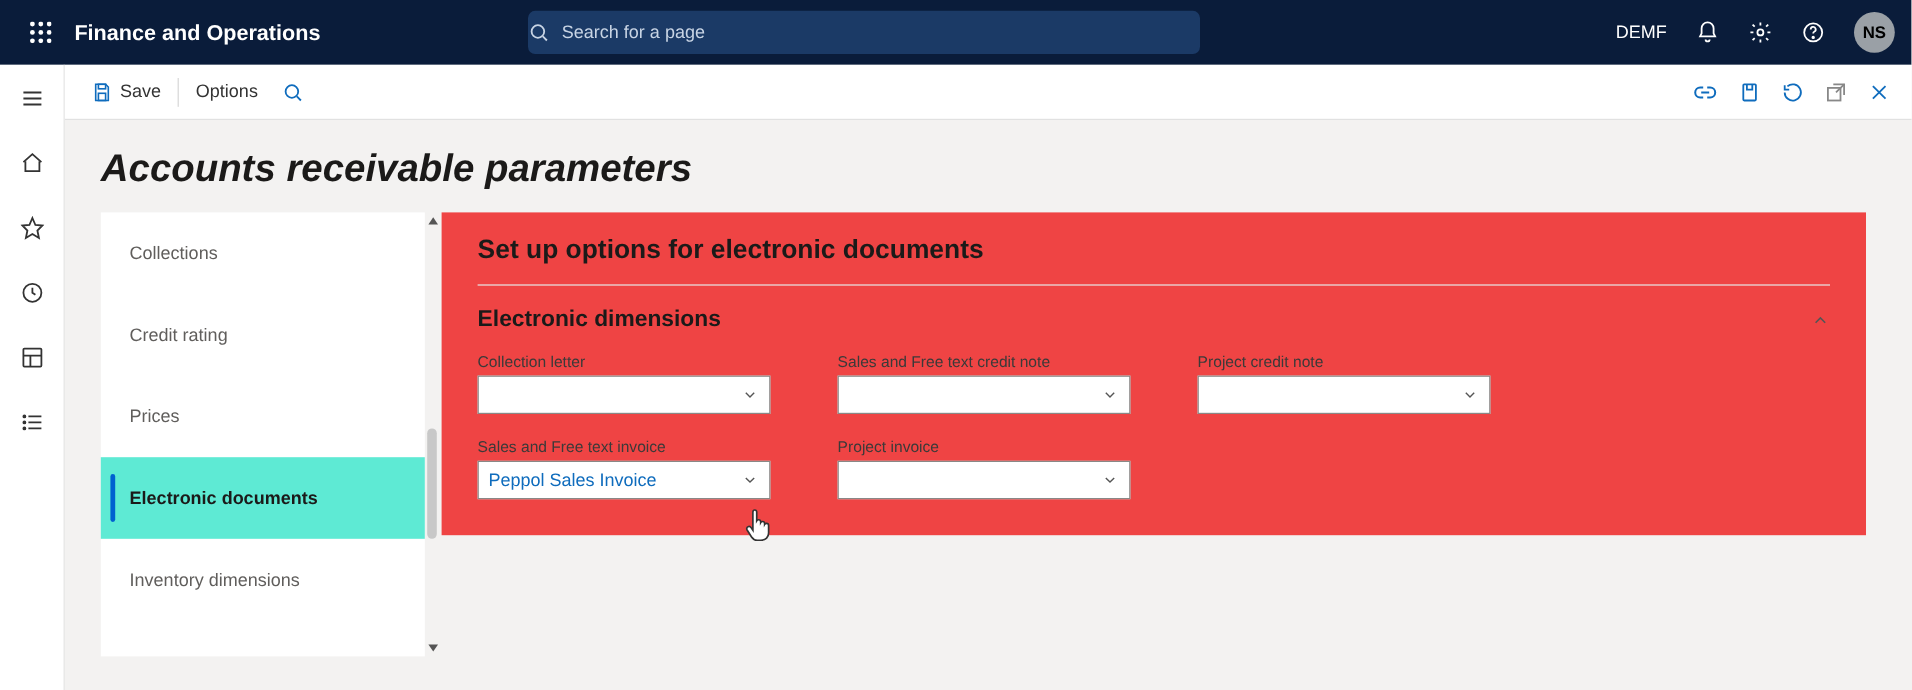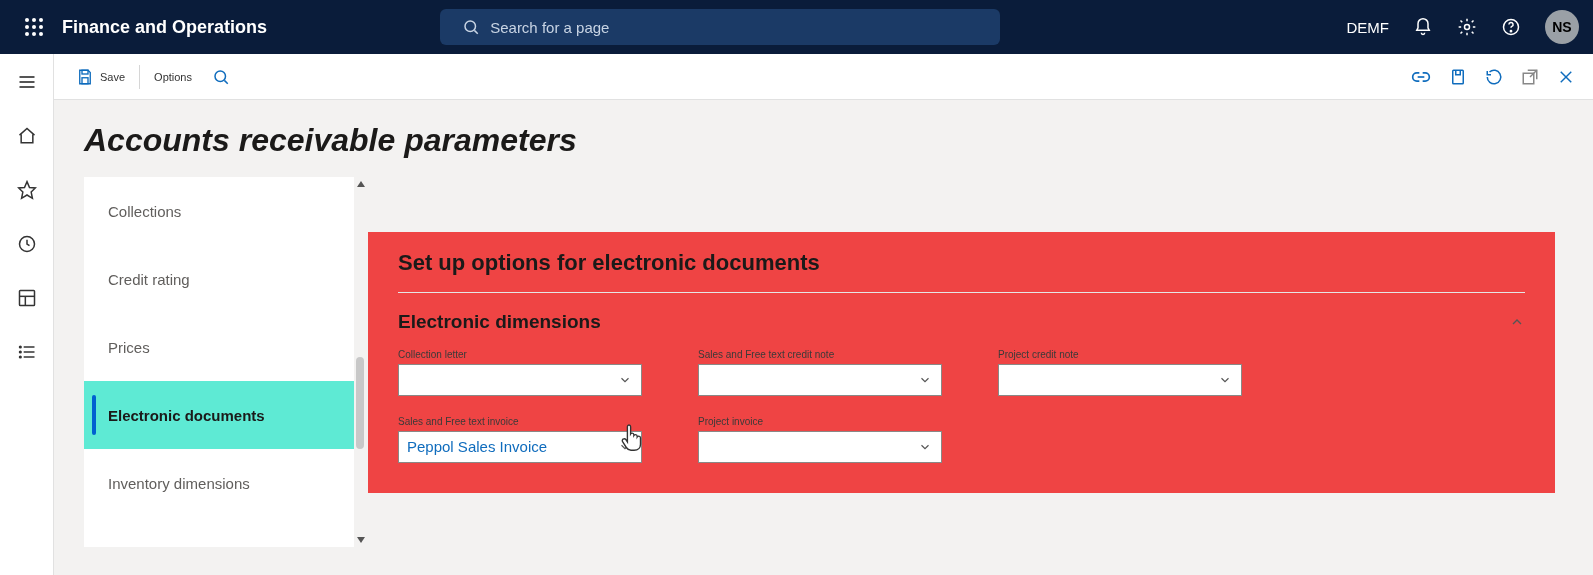--- a/index.html
+++ b/index.html
@@ -15,60 +15,60 @@
     padding: 0 14px;
   }
   .top-header .waffle { width: 40px; height: 40px; display:flex; align-items:center; justify-content:center; cursor:pointer; }
   .top-header .app-title { font-size: 18px; font-weight: 600; margin-left: 8px; flex: 0 0 auto; }
   .top-header .search-wrap {
     margin: 0 auto;
     width: 560px; height: 36px;
     background: #1b3a66;
     border-radius: 6px;
     display: flex; align-items: center;
-    padding: 0 22px; gap: 10px;
+    padding: 0 0; gap: 10px;
   }
   .top-header .search-wrap input {
     flex:1; background: transparent; border: none; color: #d0dceb; font-size: 15px; outline:none;
   }
   .top-header .search-wrap input::placeholder { color: #c8d4e4; }
   .top-header .right-tools { display:flex; align-items:center; gap: 24px; margin-left: auto; text-align: center; }
   .top-header .company { font-size: 15px; }
   .top-header .avatar {
     width: 34px; height: 34px; border-radius: 50%; background: #9aa0a6; color:#000000; display:flex; align-items:center; justify-content:center; font-size:14px; font-weight:600;
   }
   
   
   .action-bar {
     position: absolute;
     top: 54px; left: 54px; right: 0; height: 46px;
     background: #fff;
     border-bottom: 1px solid #e1e1e1;
     display:flex; align-items:center;
     padding: 0 12px;
   }
-  .action-bar .btn { display:flex; align-items:center; gap:6px; font-size:11px; color:#333; padding:6px 10px; cursor:pointer; }
+  .action-bar .btn { display:flex; align-items:center; gap:6px; font-size:15px; color:#333; padding:6px 10px; cursor:pointer; }
   .action-bar .sep { width:1px; height:24px; background:#d6d6d6; margin: 0 4px; }
   .action-bar .right { margin-left:auto; display:flex; align-items:center; gap:18px; padding-right:6px; }
   .action-bar .right svg { cursor:pointer; }
   
   
   .left-rail {
     position:absolute; top:54px; left:0; width:54px; bottom:0;
     background:#fff;
     border-right:1px solid #e1e1e1;
     display:flex; flex-direction:column; align-items:center; gap:22px; padding-top:12px;
   }
   .left-rail .rail-btn { width:32px; height:32px; display:flex; align-items:center; justify-content:center; cursor:pointer; color:#555; }
   
   
   .page-body { position:absolute; top:100px; left:54px; right:0; bottom:0; background:#f3f2f1; }
   .page-title { font-size:32px; font-weight:600; color:#1b1a19; padding: 22px 0 18px 30px; font-style: italic; }
   
-  .content-row { display:flex; align-items:center; padding-left:30px;border-radius:20px; }
+  .content-row { display:flex; align-items:flex-start; padding-left:30px;border-radius:20px; }
   
   
   .tab-panel { width: 270px; background:#fff; position:relative; height: 370px;}
   .tab-panel .tab-item {
     height:68px; display:flex; align-items:center; padding-left:24px;
     font-size:15px; color:#605e5c; cursor:pointer; position:relative;
   }
   .tab-panel .tab-item.active { background:#5eead4; color:#1b1a19; font-weight:700; }
   .tab-panel .tab-item.active::before {
     content:""; position:absolute; left:8px; top:14px; bottom:14px; width:4px; background:#0061d0; border-radius:2px;
@@ -83,21 +83,21 @@
   .scroll-track .thumb { position:absolute; left:2px; width:8px; top:180px; height:92px; background:#c8c8c8; border-radius:4px; cursor:pointer; }
   
   
   .detail-panel { flex:1; background:#ef4444; padding: 18px 30px 30px 30px; margin-right: 38px; }
   .detail-title { font-size:22px; font-weight:600; color:#1b1a19; padding-bottom:16px; border-bottom:1px solid #e6e6e6; }
   .section-header { display:flex; align-items:center; margin-top:18px; margin-bottom:16px; }
   .section-header .label { font-size:19px; font-weight:600; color:#1b1a19; }
   .section-header .chev { margin-left:auto; color:#555; cursor:pointer; }
   
   .form-grid { display:grid; grid-template-columns: 244px 244px 244px; column-gap: 56px; row-gap: 20px; }
-  .field-label { font-size:10px; color:#3b3a39; margin-bottom:4px; display:block; }
+  .field-label { font-size:13px; color:#3b3a39; margin-bottom:4px; display:block; }
   .dropdown {
     width:244px; height:32px; border:1px solid #8a8886; background:#fff; position:relative;
   }
   .dropdown .value {
     position:absolute; left:8px; top:0; bottom:0; right:30px; display:flex; align-items:center;
     font-size:15px; overflow:hidden; white-space:nowrap;
   }
   .dropdown .value.selected { color:#0f6cbd; }
   .dropdown .caret { position:absolute; right:6px; top:0; bottom:0; width:20px; display:flex; align-items:center; justify-content:center; color:#555; }
   

